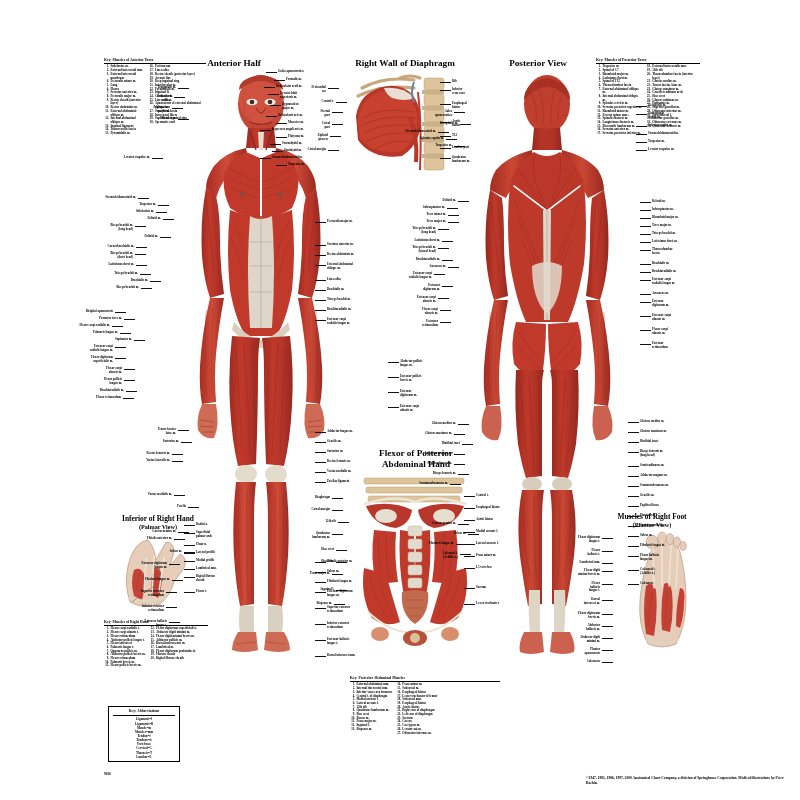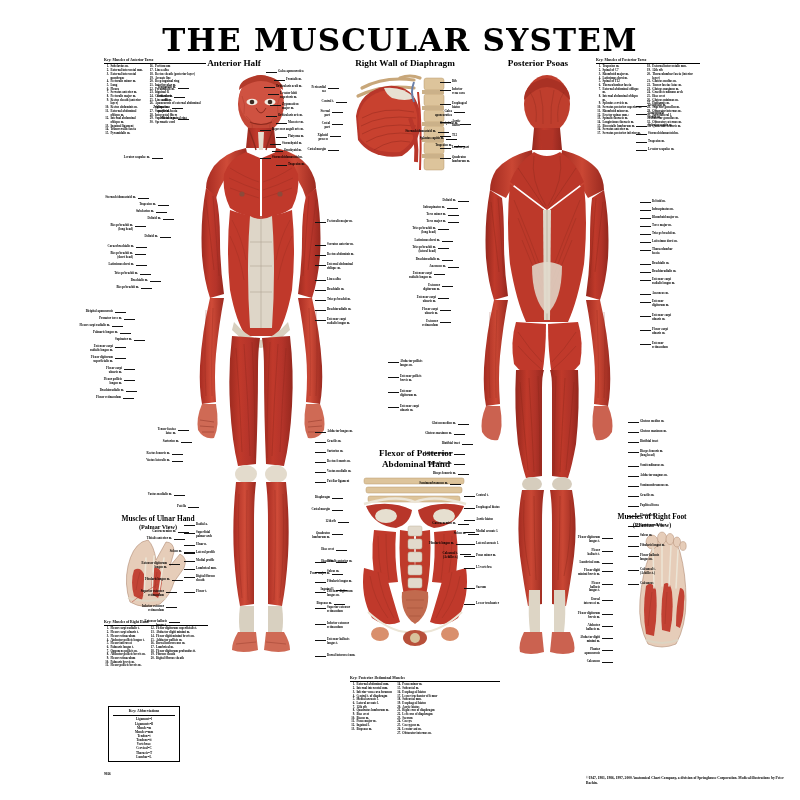--- a/index.html
+++ b/index.html
@@ -35,33 +35,32 @@
   .sku{position:absolute;left:104px;bottom:24px;font-size:3.4px;font-weight:bold;}
 
   svg{display:block;}
   .fig{position:absolute;}
 </style>
 </head>
 <body>
 
 <div id="chart">
 
-  <div class="title">THE MUSCULAR SYSTEM</div>
 
   <div class="vhead" style="left:196px;top:58px;width:76px;">Anterior Half</div>
   <div class="vhead" style="left:340px;top:58px;width:130px;">Right Wall of Diaphragm</div>
-  <div class="vhead" style="left:490px;top:58px;width:96px;">Posterior Psoas</div>
+  <div class="vhead" style="left:490px;top:58px;width:96px;">Posterior View</div>
 
   <div class="vhead" style="left:358px;top:448px;width:116px;line-height:1.22;">
     <span>Flexor of Posterior</span><br>
     <span>Abdominal Hand</span>
   </div>
 
   <div class="vhead" style="left:104px;top:514px;width:108px;font-size:7.4px;">
-    <span>Muscles of Ulnar Hand</span>
+    <span>Inferior of Right Hand</span>
     <span class="sub">(Palmar View)</span>
   </div>
 
   <div class="vhead" style="left:600px;top:512px;width:104px;font-size:7.4px;">
     <span>Muscles of Right Foot</span>
     <span class="sub">(Plantar View)</span>
   </div>
 
   <svg class="fig" style="left:186px;top:70px;" width="150" height="610" viewBox="0 0 150 610">
     <defs>

